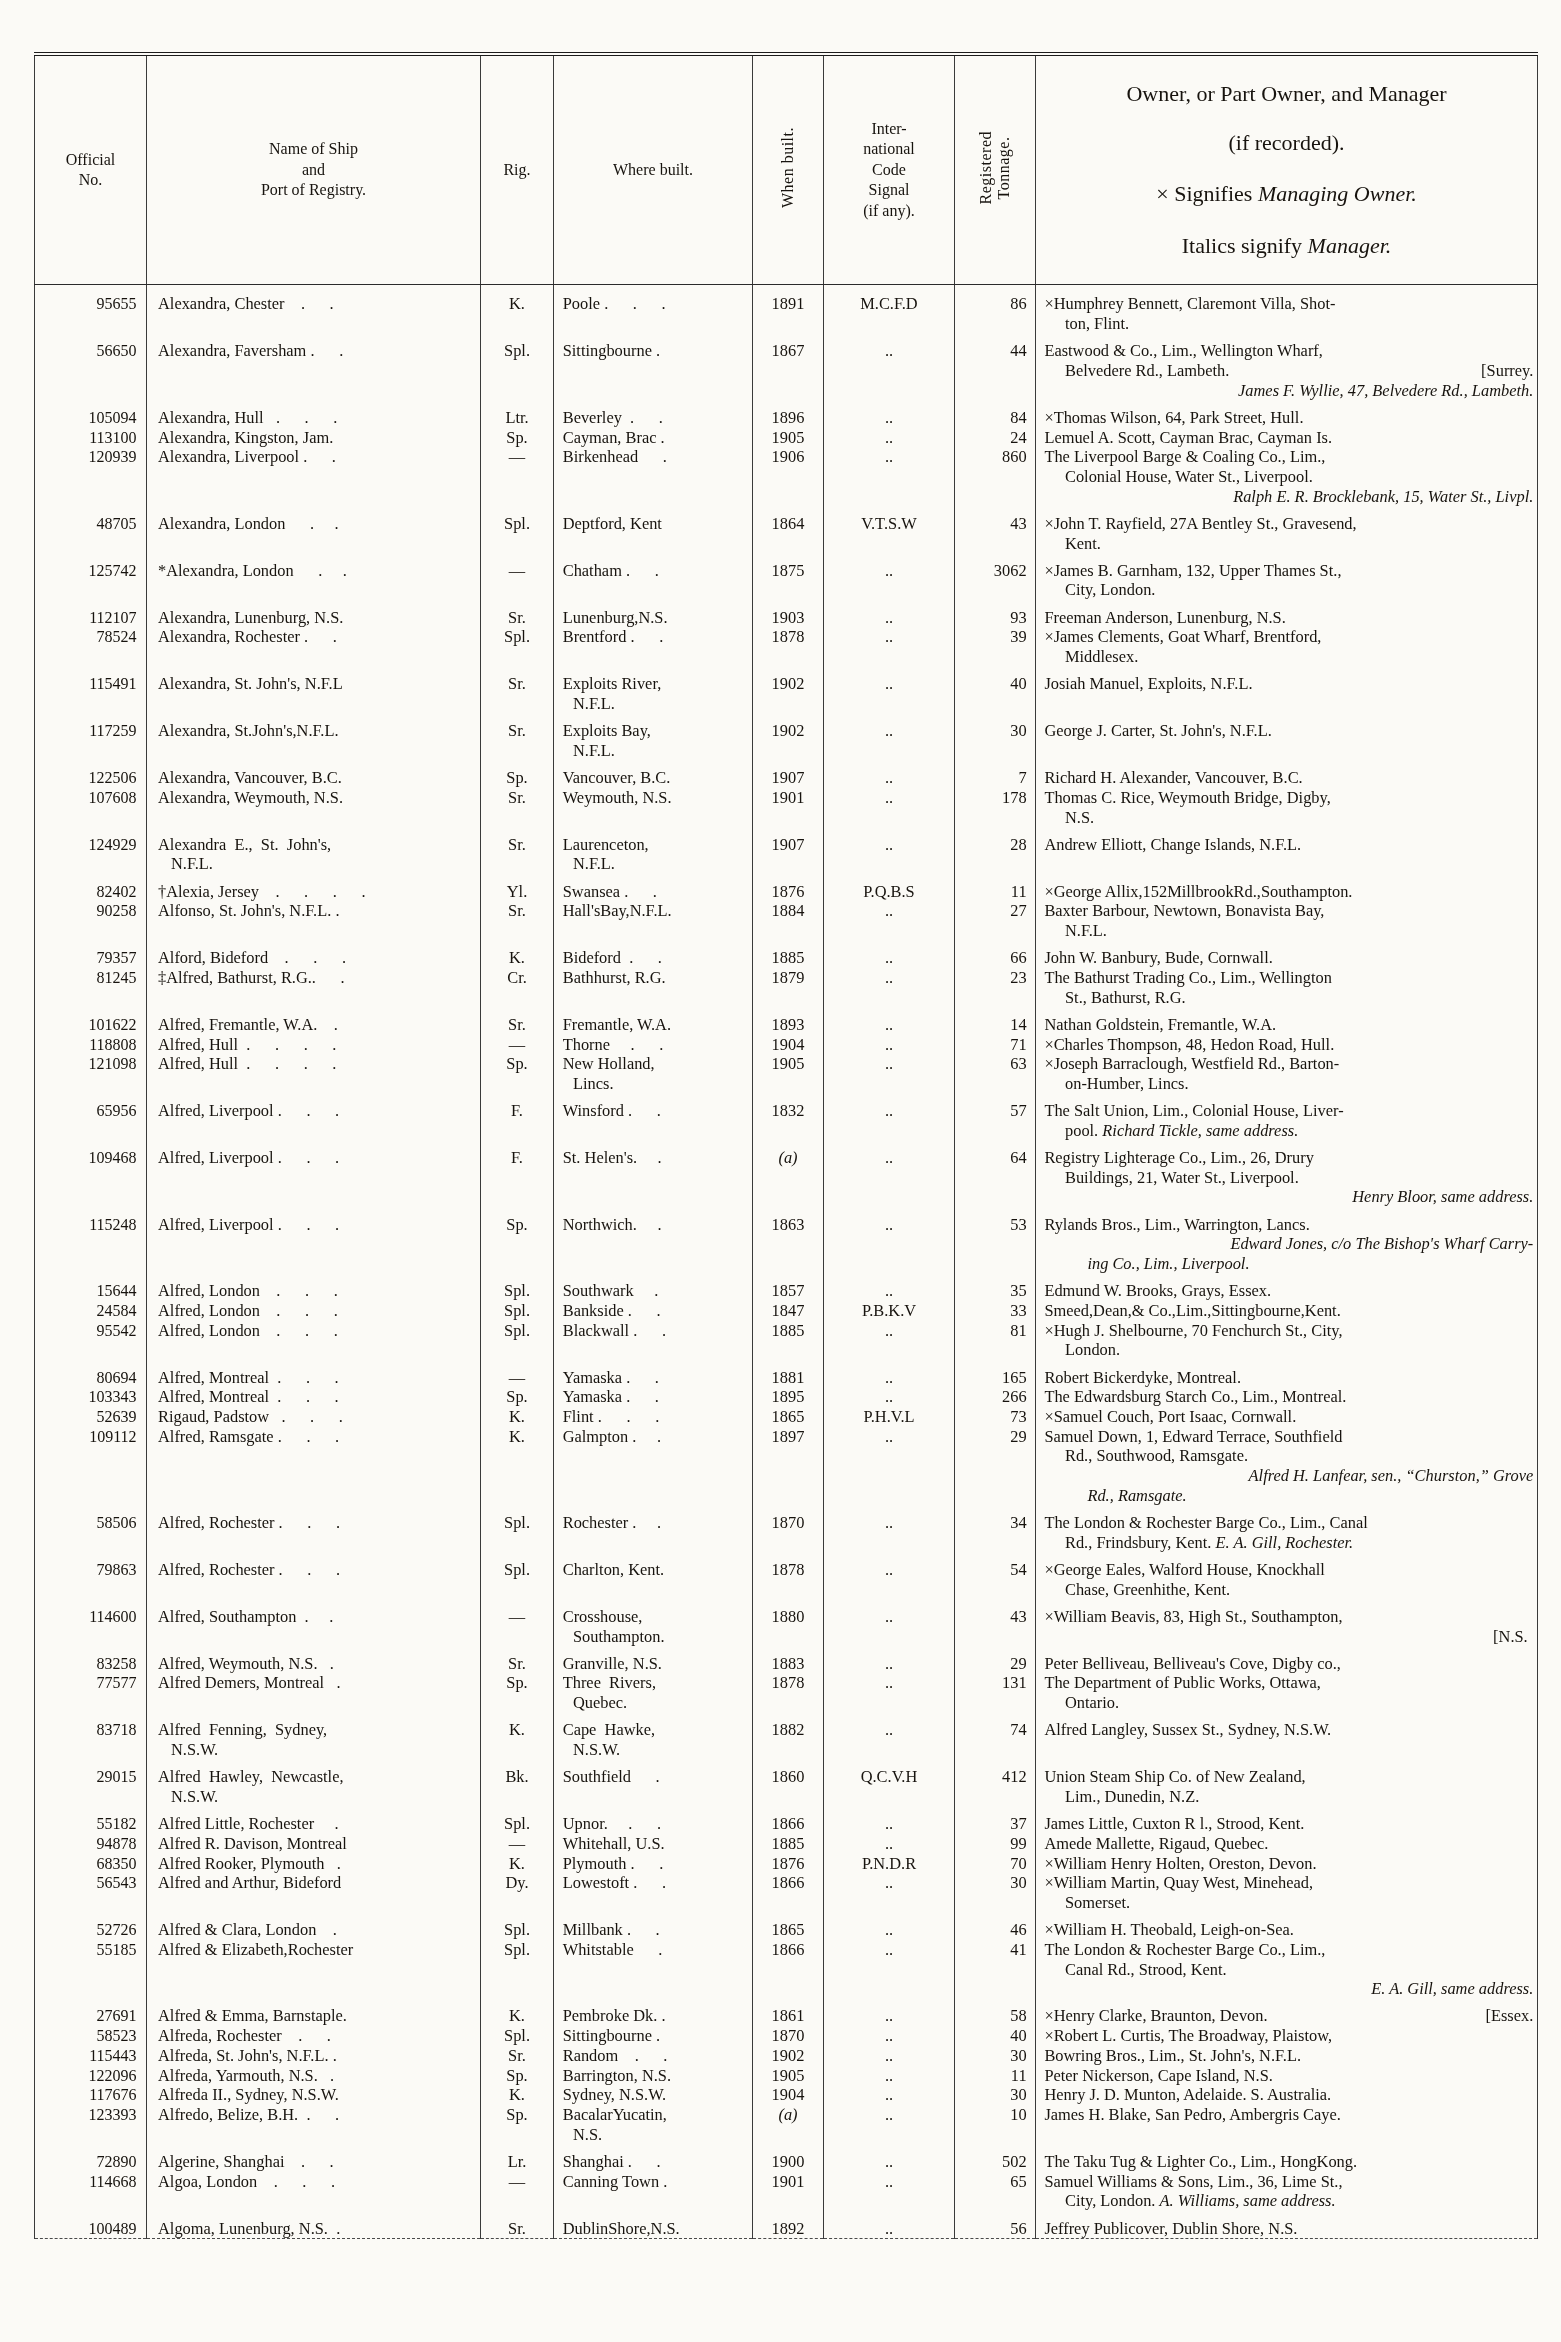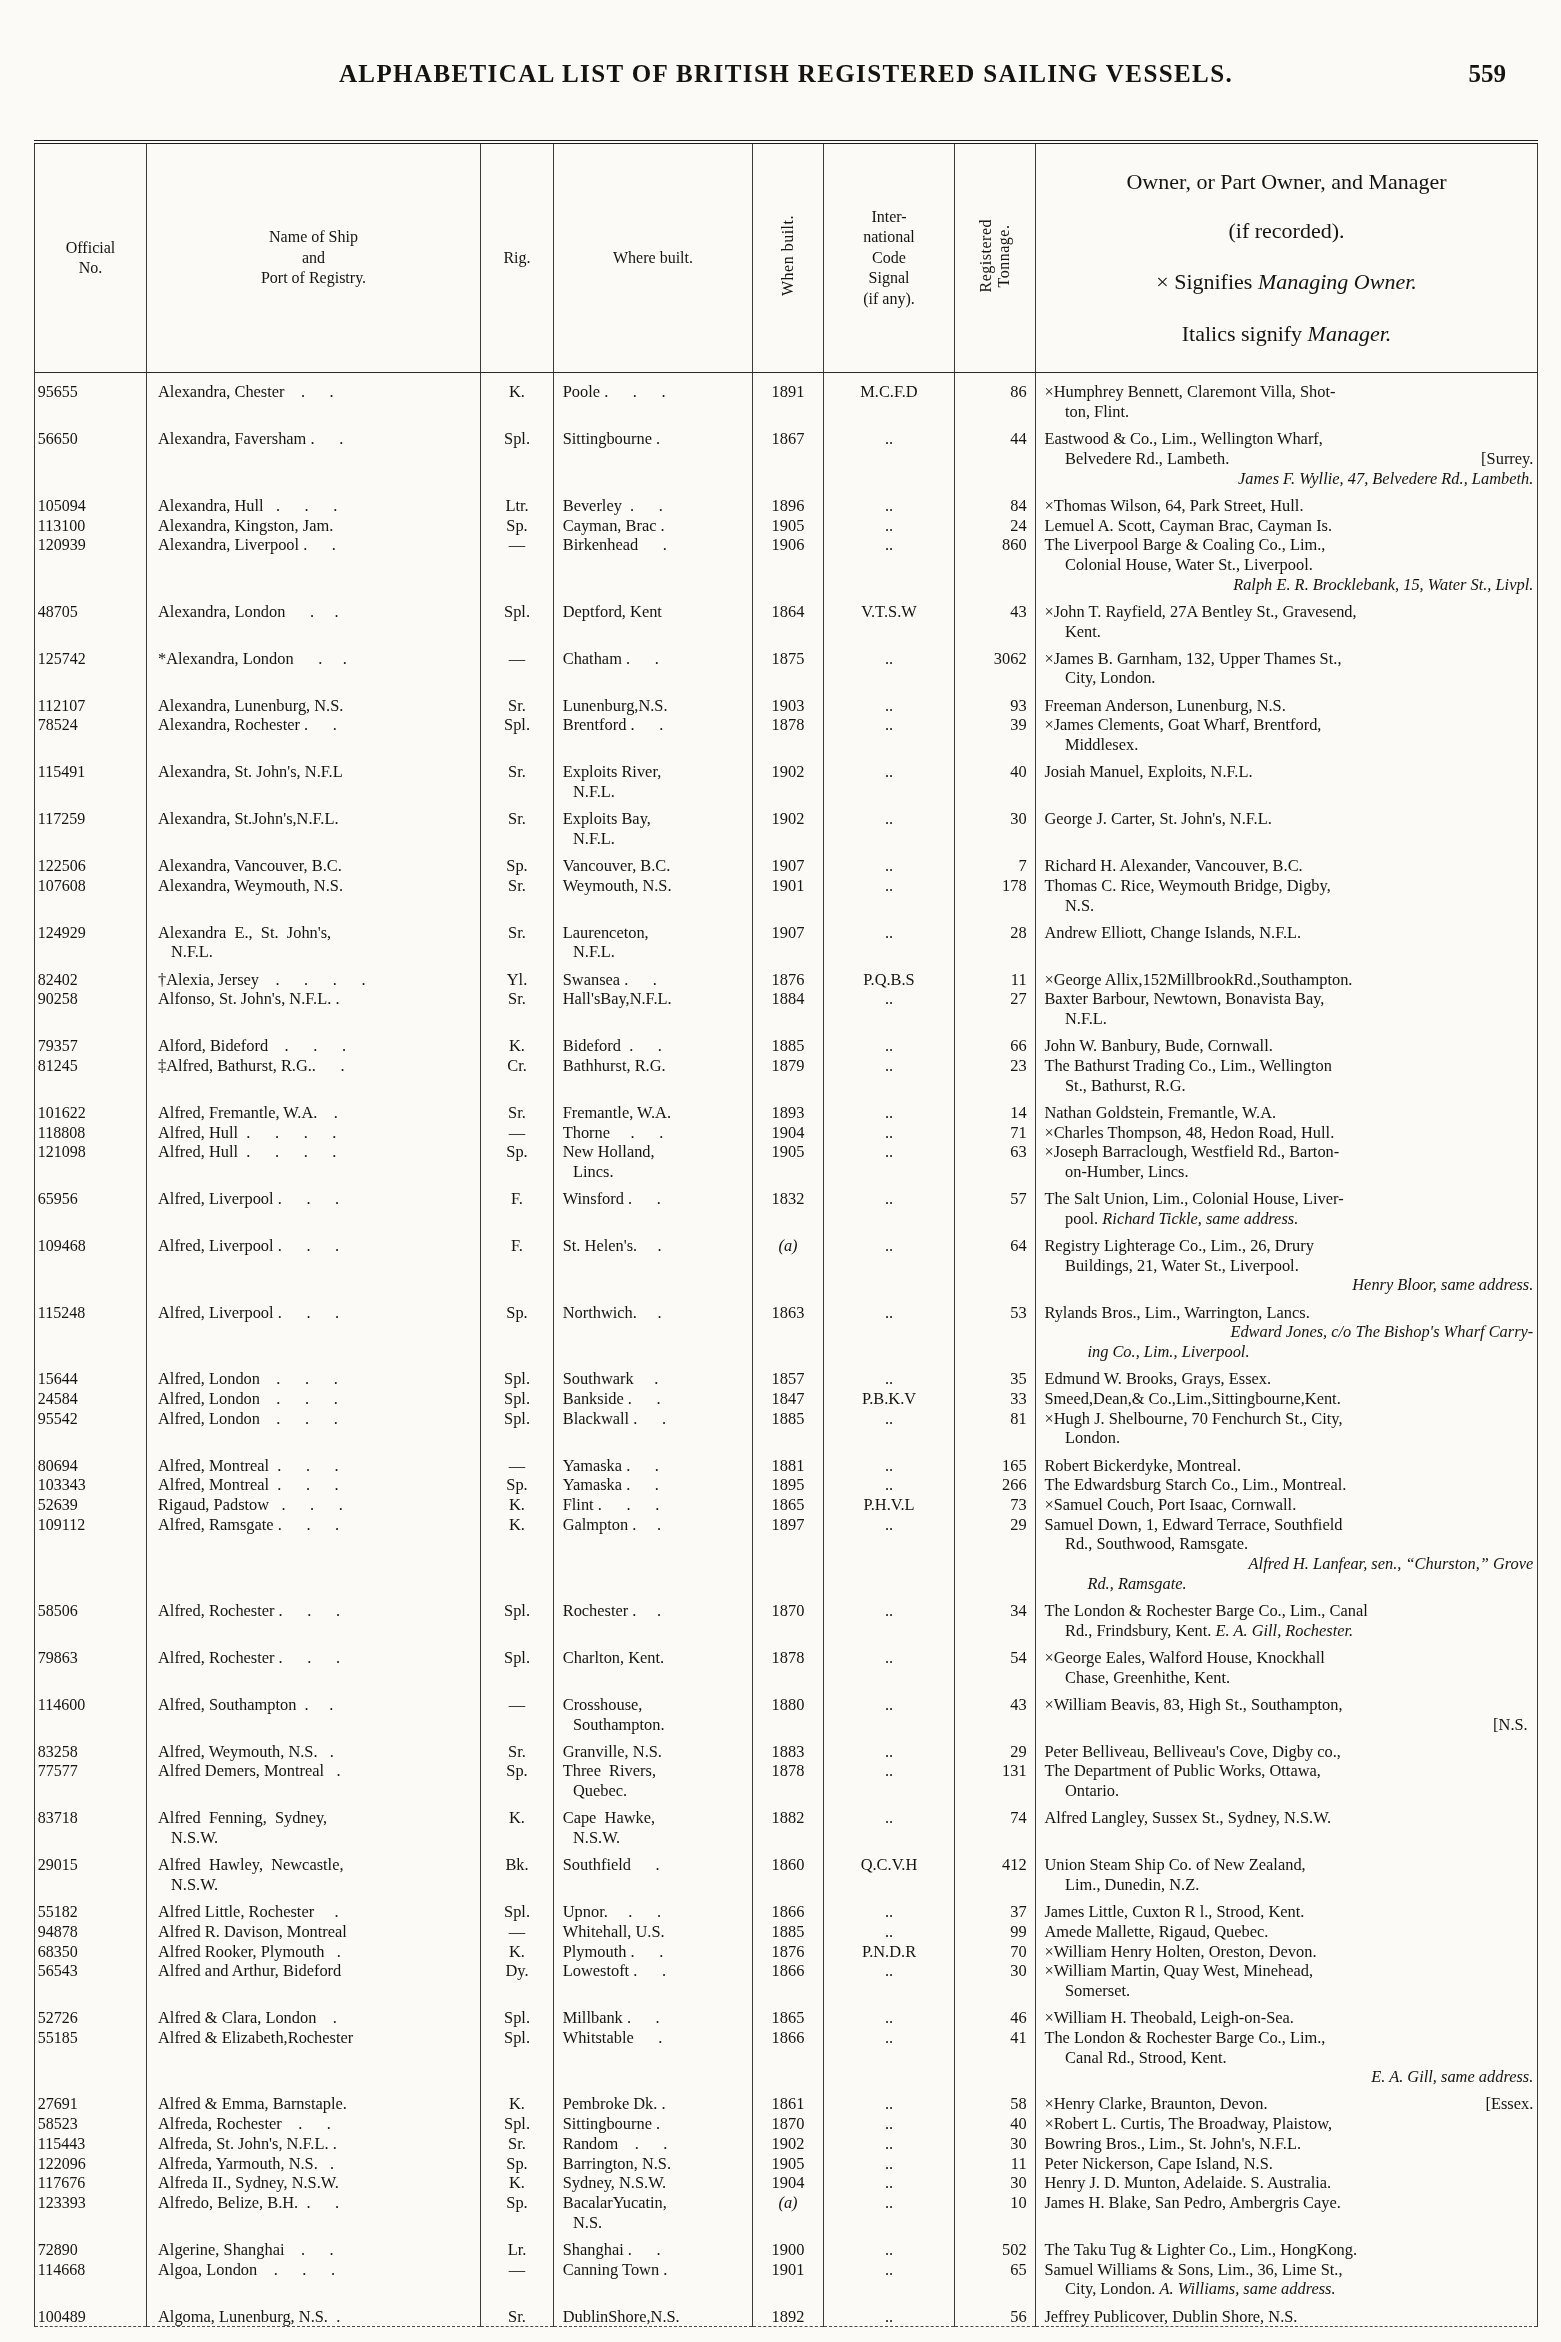--- a/index.html
+++ b/index.html
@@ -26,41 +26,37 @@
   th.h-owner .oh1{font-size:22px;}
   th.h-owner .oh2{font-size:22px;margin-top:2.8px;}
   .it{font-style:italic;}
   .fr{float:right;}
 
   td{font-size:16.4px;line-height:19.7px;vertical-align:top;padding:0 2.8px;
      border-left:0.9px solid #3a3a3a;}
   td:first-child{border-left:none;border-right:0.9px dashed #6a6a6a;}
   tbody tr:first-child td{padding-top:9.4px;}
   tr.sp td{padding-top:7.5px;}
-  .c-no{padding-right:9.4px;font-size:16px;}
+  .c-no{text-align:right;padding-right:9.4px;font-size:16px;}
   .c-name{white-space:pre-wrap;padding-left:24px;text-indent:-13px;}
   .c-rig,.c-when,.c-code{text-align:center;}
   .c-where{white-space:pre-wrap;padding-left:19px;text-indent:-10.3px;}
   .c-tons{text-align:right;padding-right:8.4px;}
   .c-owner{padding-left:8.4px;padding-right:3.7px;}
   .oline{min-height:19.7px;}
   .oline.x1{padding-left:20.6px;}
   .oline.x2{padding-left:30px;text-align:right;}
   .oline.x3{padding-left:43px;}
   .oline.ralign{text-align:right;padding-right:5.6px;}
 </style>
 </head>
 <body>
 
 <div class="page">
 
-  <div class="page-header">
-    <div class="title">ALPHABETICAL LIST OF BRITISH REGISTERED SAILING VESSELS.</div>
-    <div class="page-num">559</div>
-  </div>
 
   <table class="vessels">
     <colgroup>
       <col class="c1">
         <col class="c2">
         <col class="c3">
         <col class="c4">
       <col class="c5">
         <col class="c6">
         <col class="c7">

